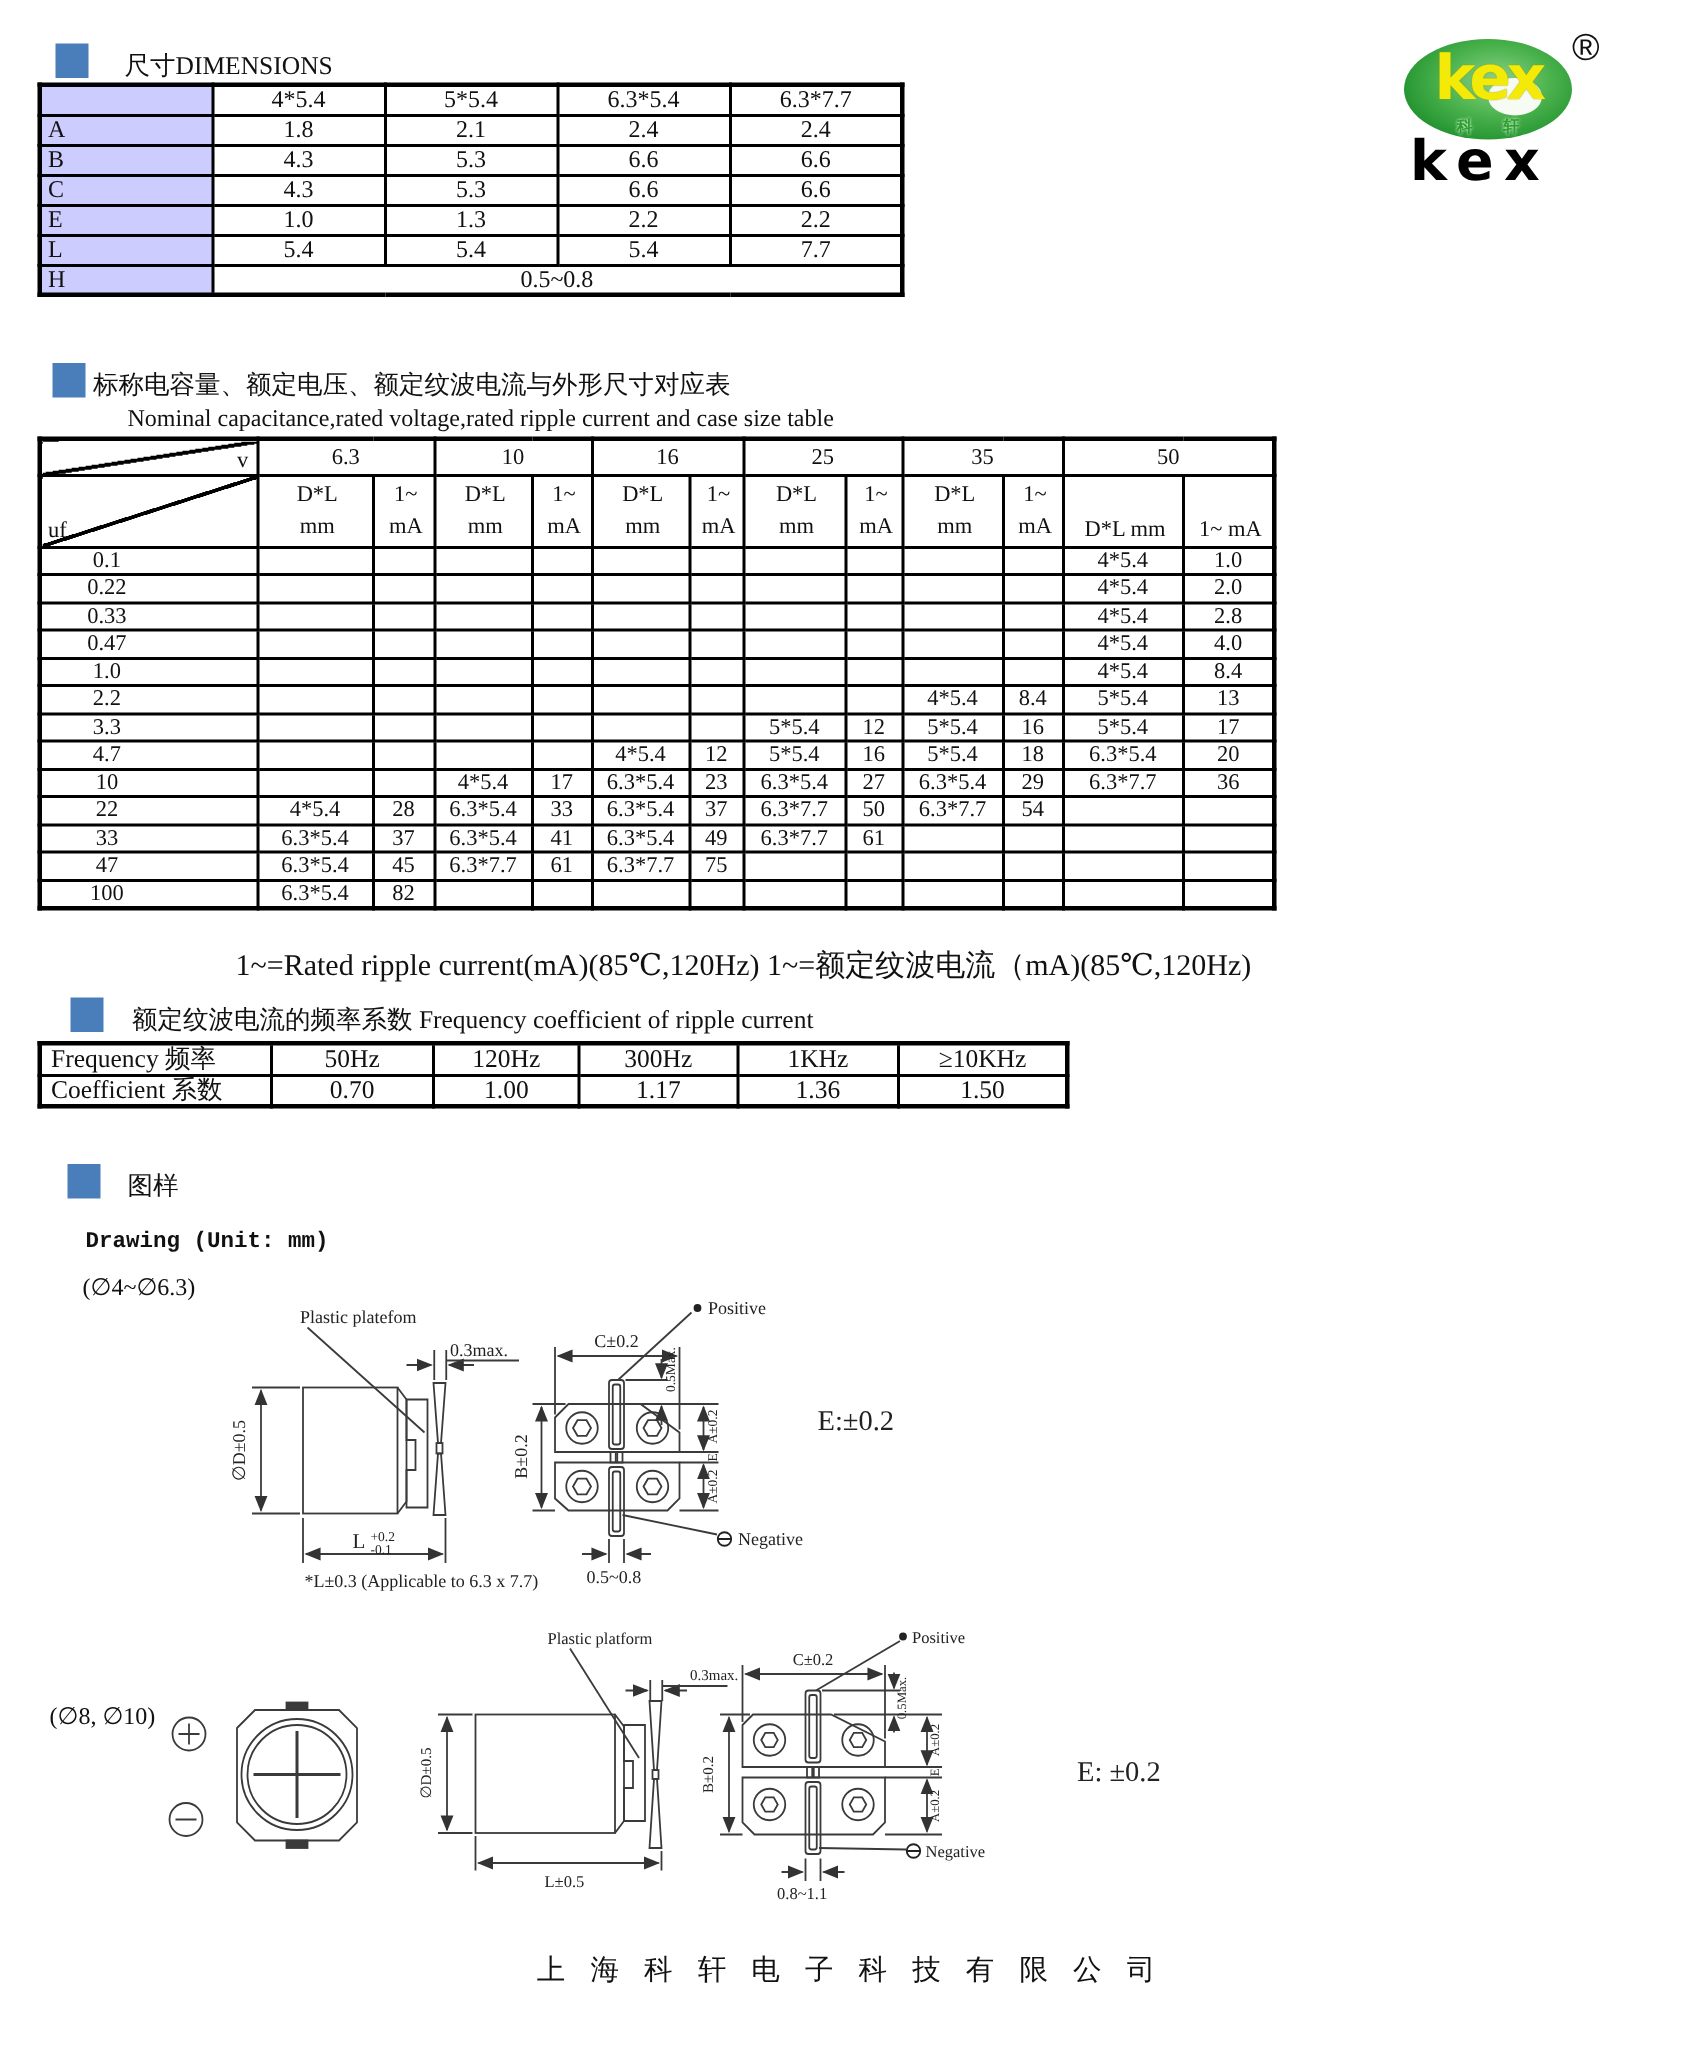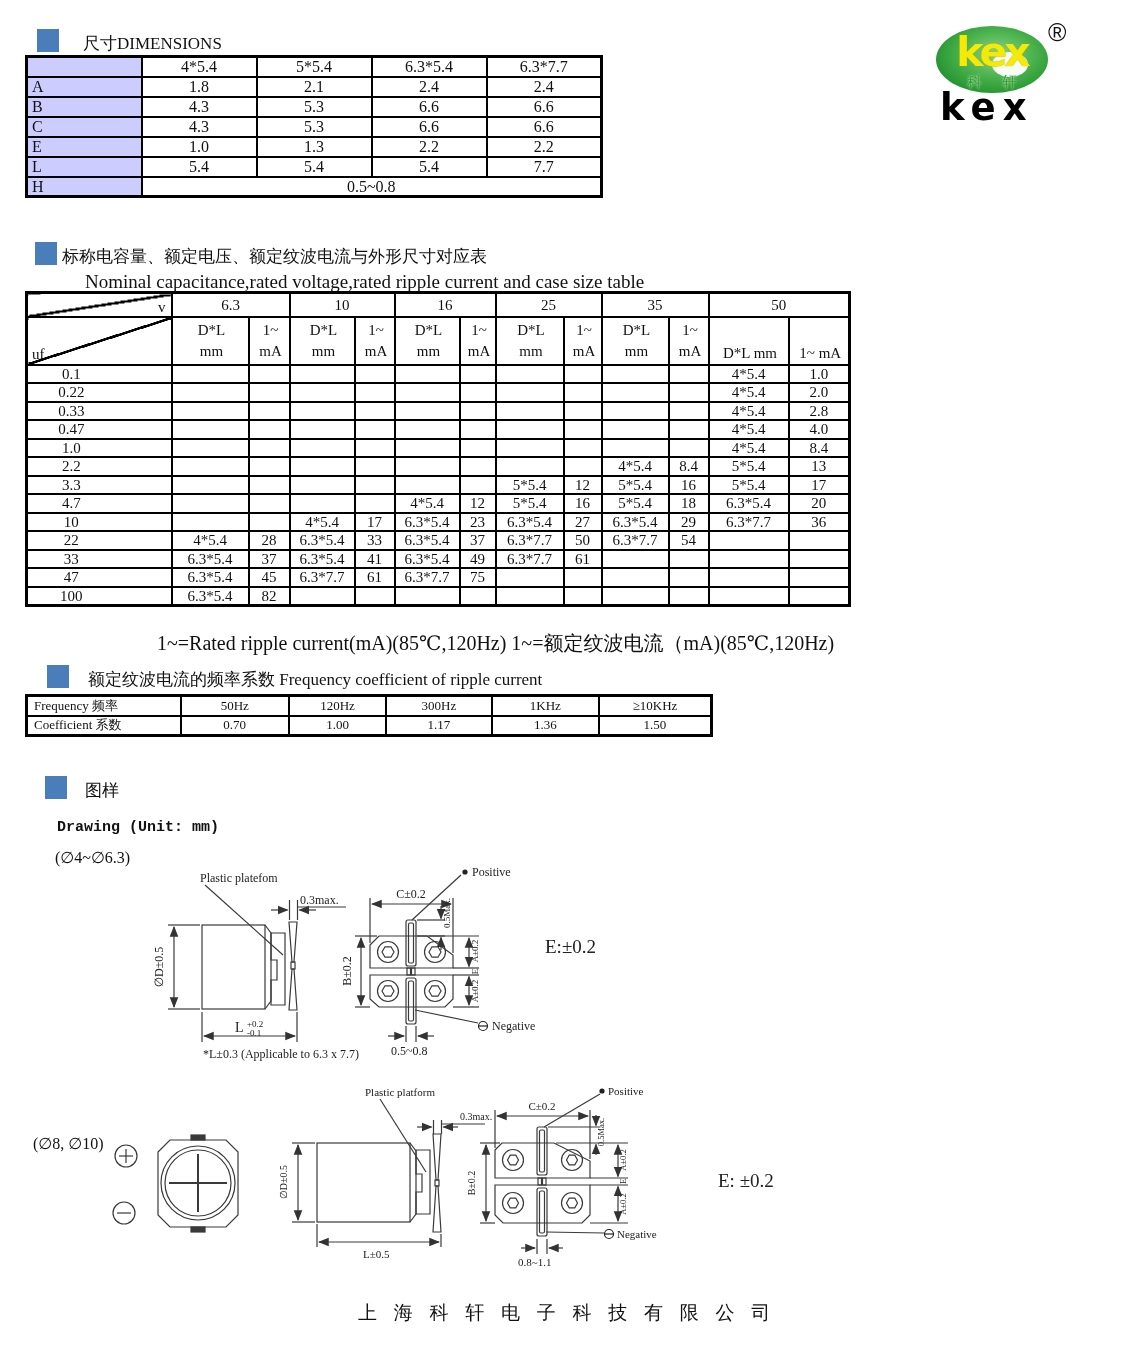--- a/index.html
+++ b/index.html
@@ -3,21 +3,21 @@
 <meta charset="utf-8">
 <style>
   * { margin:0; padding:0; box-sizing:border-box; }
   html,body { background:#fff; }
   body { width:1134px; height:1368px; position:relative; font-family:"Liberation Serif","DejaVu Serif",serif; color:#111; }
   .abs { position:absolute; }
 
   
   .sq { width:22px; height:23px; background:#4a7ebb; }
   .sec-title { font-size:17px; white-space:nowrap; }
-  .subtitle { font-size:19px; white-space:nowrap; }
+  .subtitle { font-size:16px; white-space:nowrap; }
 
   
   table { border-collapse:collapse; table-layout:fixed; border:3px solid #000; }
   td, th { border:2px solid #000; font-weight:normal; overflow:hidden; line-height:1.1; }
 
   
   #dim-table { width:578px; }
   #dim-table td { height:20px; font-size:16px; text-align:center; }
   #dim-table td.lav { background:#ccccff; text-align:left; padding-left:4px; }
 
@@ -33,36 +33,36 @@
       #000 calc(50% + 1.3px), transparent calc(50% + 1.3px)); }
   .corner-v { position:absolute; right:5px; bottom:0; font-size:15px; }
   .corner-uf { position:absolute; left:4px; bottom:1px; font-size:15px; }
   td.sub { text-align:left; padding-left:3px; vertical-align:middle; font-size:15px; }
   td.sub div { line-height:21px; }
   td.sub.single { vertical-align:bottom; padding-bottom:2px; white-space:nowrap; }
   td.ufcell { padding-right:56px; }
 
   
   #freq-table { width:688px; }
-  #freq-table td { height:20px; font-size:13px; text-align:center; }
+  #freq-table td { height:20px; font-size:17px; text-align:center; }
   #freq-table td.lbl { text-align:left; padding-left:6px; }
 
   .note { font-size:20px; white-space:nowrap; }
   .mono-label { font-family:"Liberation Mono","DejaVu Sans Mono",monospace; font-weight:bold; font-size:15px; }
   .range-label { font-size:16px; }
 
   
   .logo-ball { position:absolute; left:0; top:8px; width:112px; height:67px; border-radius:50%;
     background:radial-gradient(ellipse at 55% 42%, #8fd28c 0%, #4db44f 40%, #1d8f2b 80%, #157a22 100%); }
   .logo-hl { position:absolute; left:56px; top:26px; width:36px; height:25px; border-radius:50%; background:#f6fbf4; }
   .logo-word { position:absolute; left:0; top:2px; width:100%; text-align:center;
     font-family:"DejaVu Sans","Liberation Sans",sans-serif; font-weight:900; font-size:41px;
     color:#f3ea08; letter-spacing:-3px; text-shadow:0 0 1px #9a9a00; }
   .logo-cn { position:absolute; left:0; bottom:1px; width:100%; text-align:center;
-    color:#2ba02b; font-size:15px; font-weight:normal; letter-spacing:20px; text-indent:20px;
+    color:#2ba02b; font-size:11px; font-weight:bold; letter-spacing:20px; text-indent:20px;
     text-shadow:0 0 2px #fff; white-space:nowrap; }
   .logo-reg { position:absolute; left:112px; top:0; font-size:25px; color:#111;
     font-family:"Liberation Sans",sans-serif; }
   .logo-brand { position:absolute; left:4px; top:68px; font-size:37px; font-weight:600;
     letter-spacing:7px; color:#000; font-family:"DejaVu Sans","Liberation Sans",sans-serif; }
 
   .footer { left:0; top:1300px; width:1134px; text-align:center; font-size:19px; letter-spacing:6px; }
 
   svg text { font-family:"Liberation Serif","DejaVu Serif",serif; fill:#222; }
 </style>

